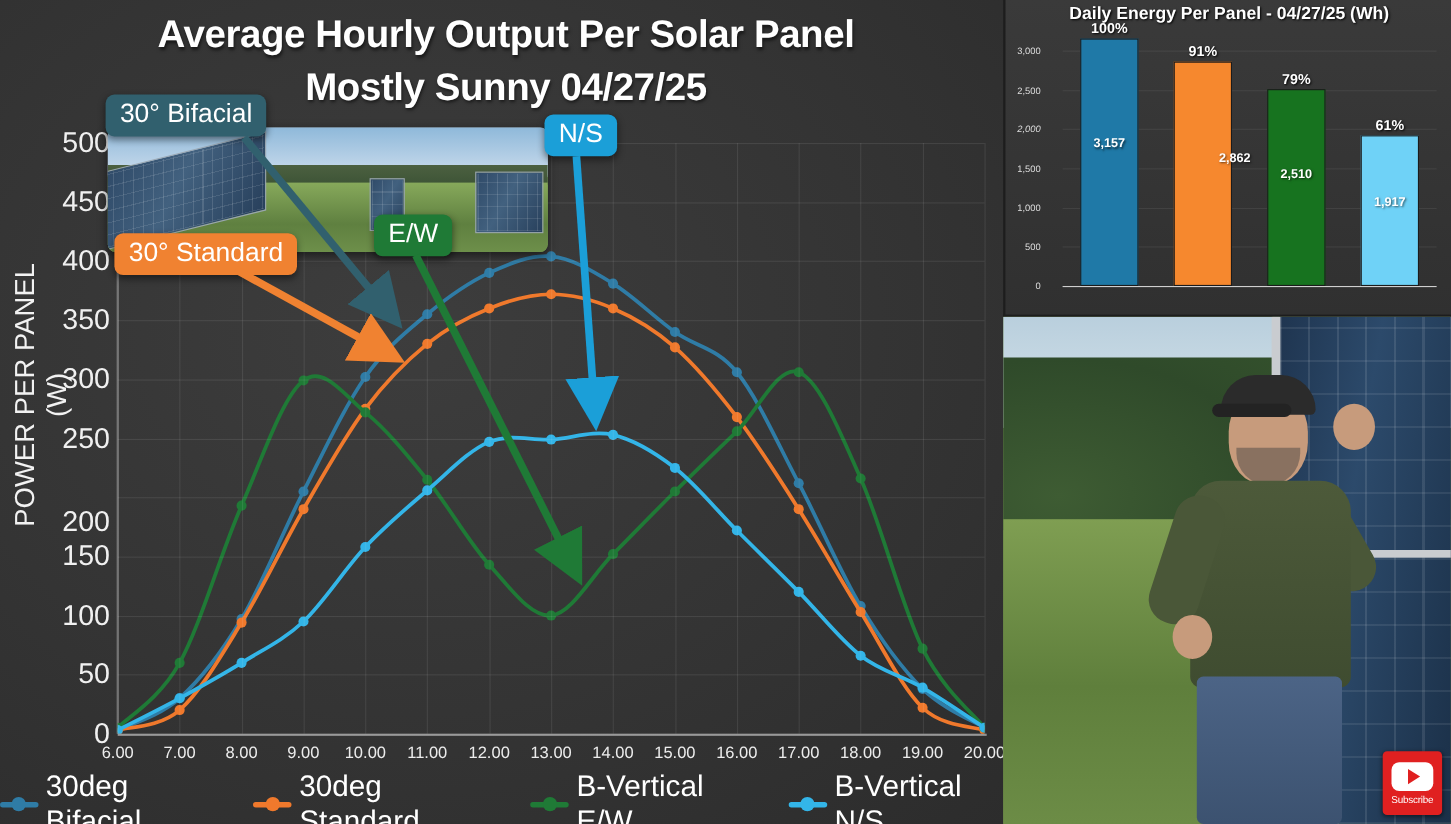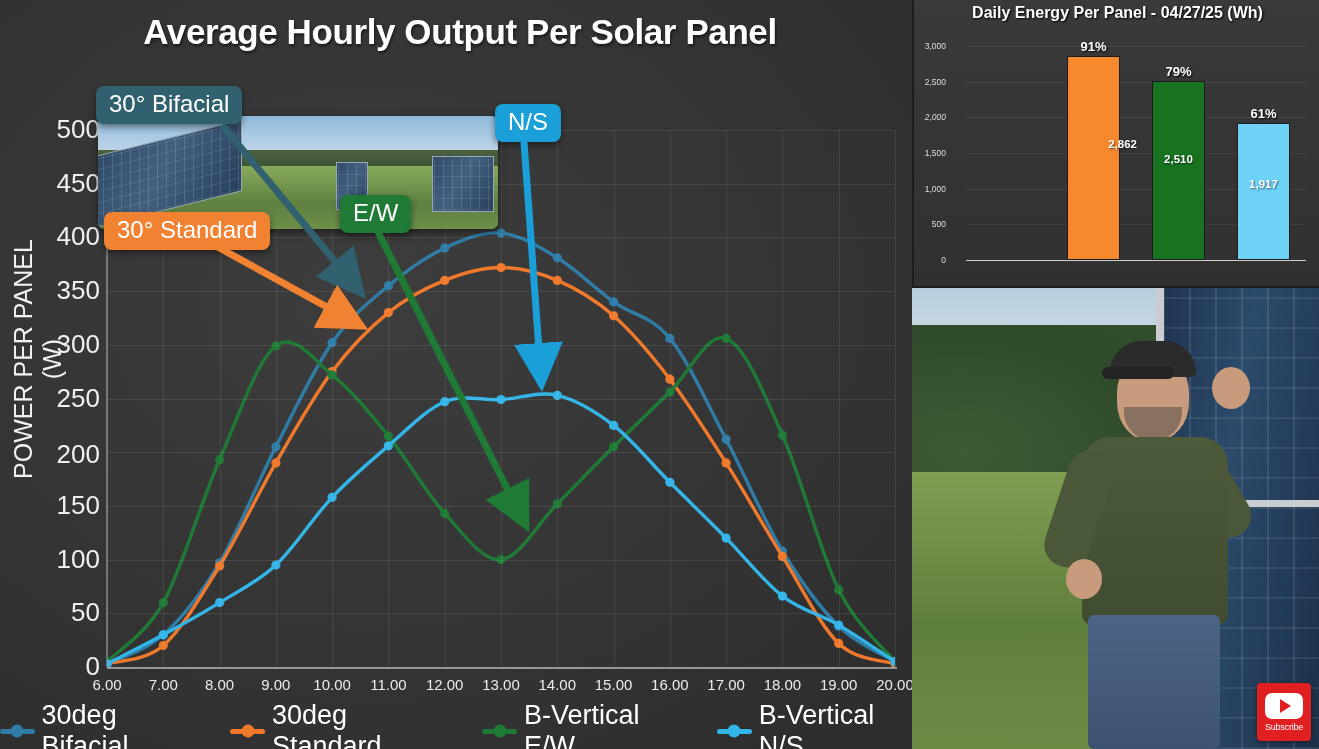--- a/index.html
+++ b/index.html
@@ -141,30 +141,31 @@
 </style>
 </head>
 <body>
 
 <div id="stage">
 
   <div id="line-panel">
 
     <div id="chart-title">
       <div>Average Hourly Output Per Solar Panel</div>
+      <div>Mostly Sunny 04/27/25</div>
     </div>
 
     <div id="yaxis-title">POWER PER PANEL (W)</div>
 
     <div id="ytick-wrap">
         <div class="ytick" style="top: 667px;">0</div>
         <div class="ytick" style="top: 613.3px;">50</div>
         <div class="ytick" style="top: 559.6px;">100</div>
         <div class="ytick" style="top: 505.9px;">150</div>
-        <div class="ytick" style="top: 455px;">200</div>
+        <div class="ytick" style="top: 475px;">200</div>
         <div class="ytick" style="top: 398.5px;">250</div>
         <div class="ytick" style="top: 344.8px;">300</div>
         <div class="ytick" style="top: 291.1px;">350</div>
         <div class="ytick" style="top: 237.4px;">400</div>
         <div class="ytick" style="top: 183.7px;">450</div>
         <div class="ytick" style="top: 130px;">500</div>
       </div>
 
     <div id="axis-y-line"></div>
     <div id="axis-x-line"></div>
@@ -322,20 +323,24 @@
         <div class="bar-hgrid" style="top: 160.615px;"></div>
         <div class="bar-ytick" style="top: 160.615px;">1,000</div>
         <div class="bar-hgrid" style="top: 124.923px;"></div>
         <div class="bar-ytick" style="top: 124.923px;">1,500</div>
         <div class="bar-hgrid" style="top: 89.2308px;"></div>
         <div class="bar-ytick" style="top: 89.2308px; font-style: italic;">2,000</div>
         <div class="bar-hgrid" style="top: 53.5385px;"></div>
         <div class="bar-ytick" style="top: 53.5385px;">2,500</div>
         <div class="bar-hgrid" style="top: 17.8462px;"></div>
         <div class="bar-ytick" style="top: 17.8462px;">3,000</div>
+        <div class="bar-col" style="left: 16.15px; width: 52.7px; height: 225.361px; background: rgb(31, 121, 167);">
+          <div class="bar-pct" style="top: 0px;">100%</div>
+          <div class="bar-val" style="top: 40%;">3,157</div>
+        </div>
         <div class="bar-cat" style="left: 0px; width: 85px;">30° Bifacial-S</div>
         <div class="bar-col" style="left: 101.15px; width: 52.7px; height: 204.303px; background: rgb(246, 136, 46);">
           <div class="bar-pct" style="top: 0px;">91%</div>
           <div class="bar-val" style="top: 40%; padding-left: 40px;">2,862</div>
         </div>
         <div class="bar-cat" style="left: 85px; width: 85px;">30° Standard-S</div>
         <div class="bar-col" style="left: 186.15px; width: 52.7px; height: 179.175px; background: rgb(23, 115, 31);">
           <div class="bar-pct" style="top: 0px;">79%</div>
           <div class="bar-val" style="top: 40%;">2,510</div>
         </div>

